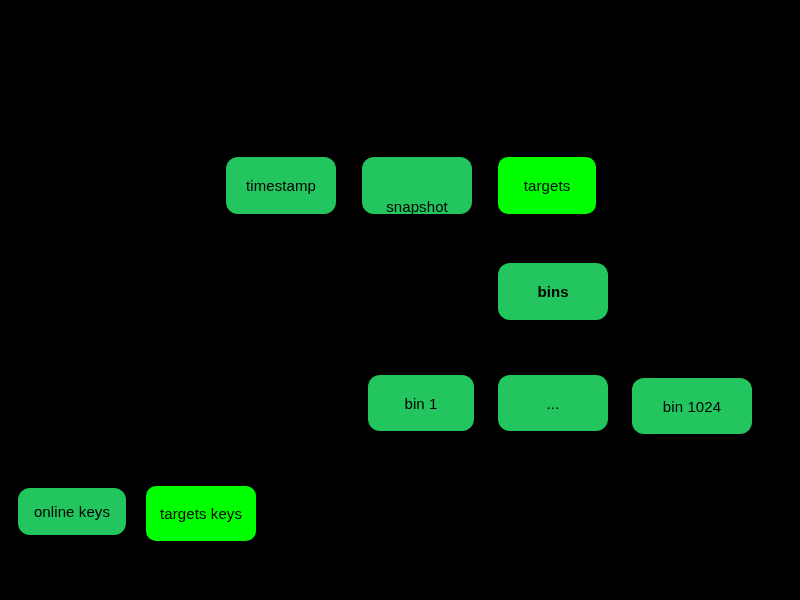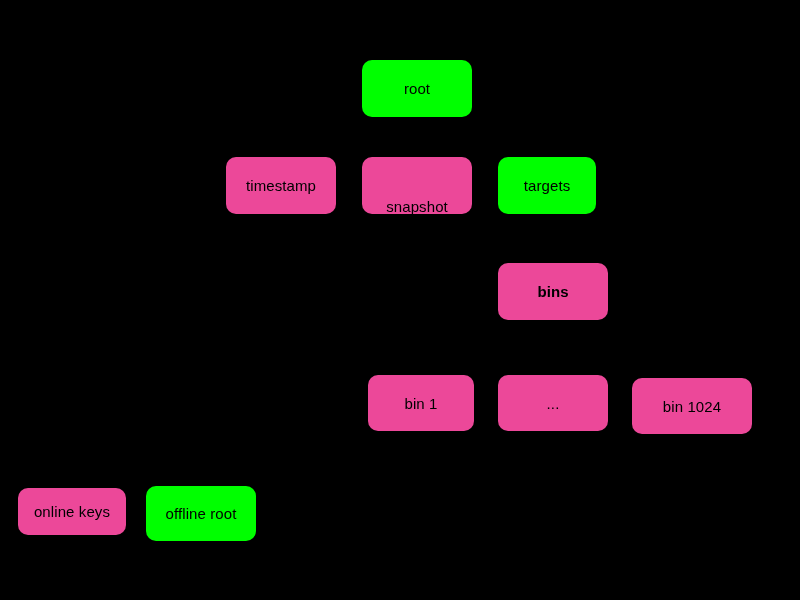--- a/index.html
+++ b/index.html
@@ -27,30 +27,27 @@
     font-weight: 400;
     line-height: 1;
     letter-spacing: 0.1px;
     text-align: center;
     user-select: none;
   }
   .node .label {
     display: block;
     white-space: nowrap;
   }
-  .fill-online  { background: #ec4899; }
+  .fill-online  { background: #22c55e; border-radius: 12px; }
   .fill-offline { background: #00FF00; }
 </style>
 </head>
 <body>
 
 <div id="canvas">
-    <div class="node fill-offline" style="left: 362px; top: 60px; width: 110px; height: 57px;">
-      <span class="label">root</span>
-    </div>
     <div class="node fill-online" style="left: 226px; top: 157px; width: 110px; height: 57px;">
       <span class="label">timestamp</span>
     </div>
     <div class="node fill-online" style="left: 362px; top: 157px; width: 110px; height: 57px; align-items: flex-end;">
       <span class="label">snapshot</span>
     </div>
     <div class="node fill-offline" style="left: 498px; top: 157px; width: 98px; height: 57px;">
       <span class="label">targets</span>
     </div>
     <div class="node fill-online" style="left: 498px; top: 263px; width: 110px; height: 57px; font-weight: bold;">
@@ -62,15 +59,15 @@
     <div class="node fill-online" style="left: 498px; top: 375px; width: 110px; height: 56px;">
       <span class="label">...</span>
     </div>
     <div class="node fill-online" style="left: 632px; top: 378px; width: 120px; height: 56px;">
       <span class="label">bin 1024</span>
     </div>
     <div class="node fill-online" style="left: 18px; top: 488px; width: 108px; height: 47px;">
       <span class="label">online keys</span>
     </div>
     <div class="node fill-offline" style="left: 146px; top: 486px; width: 110px; height: 55px;">
-      <span class="label">offline root</span>
+      <span class="label">targets keys</span>
     </div>
   </div>
 
 </body></html>

